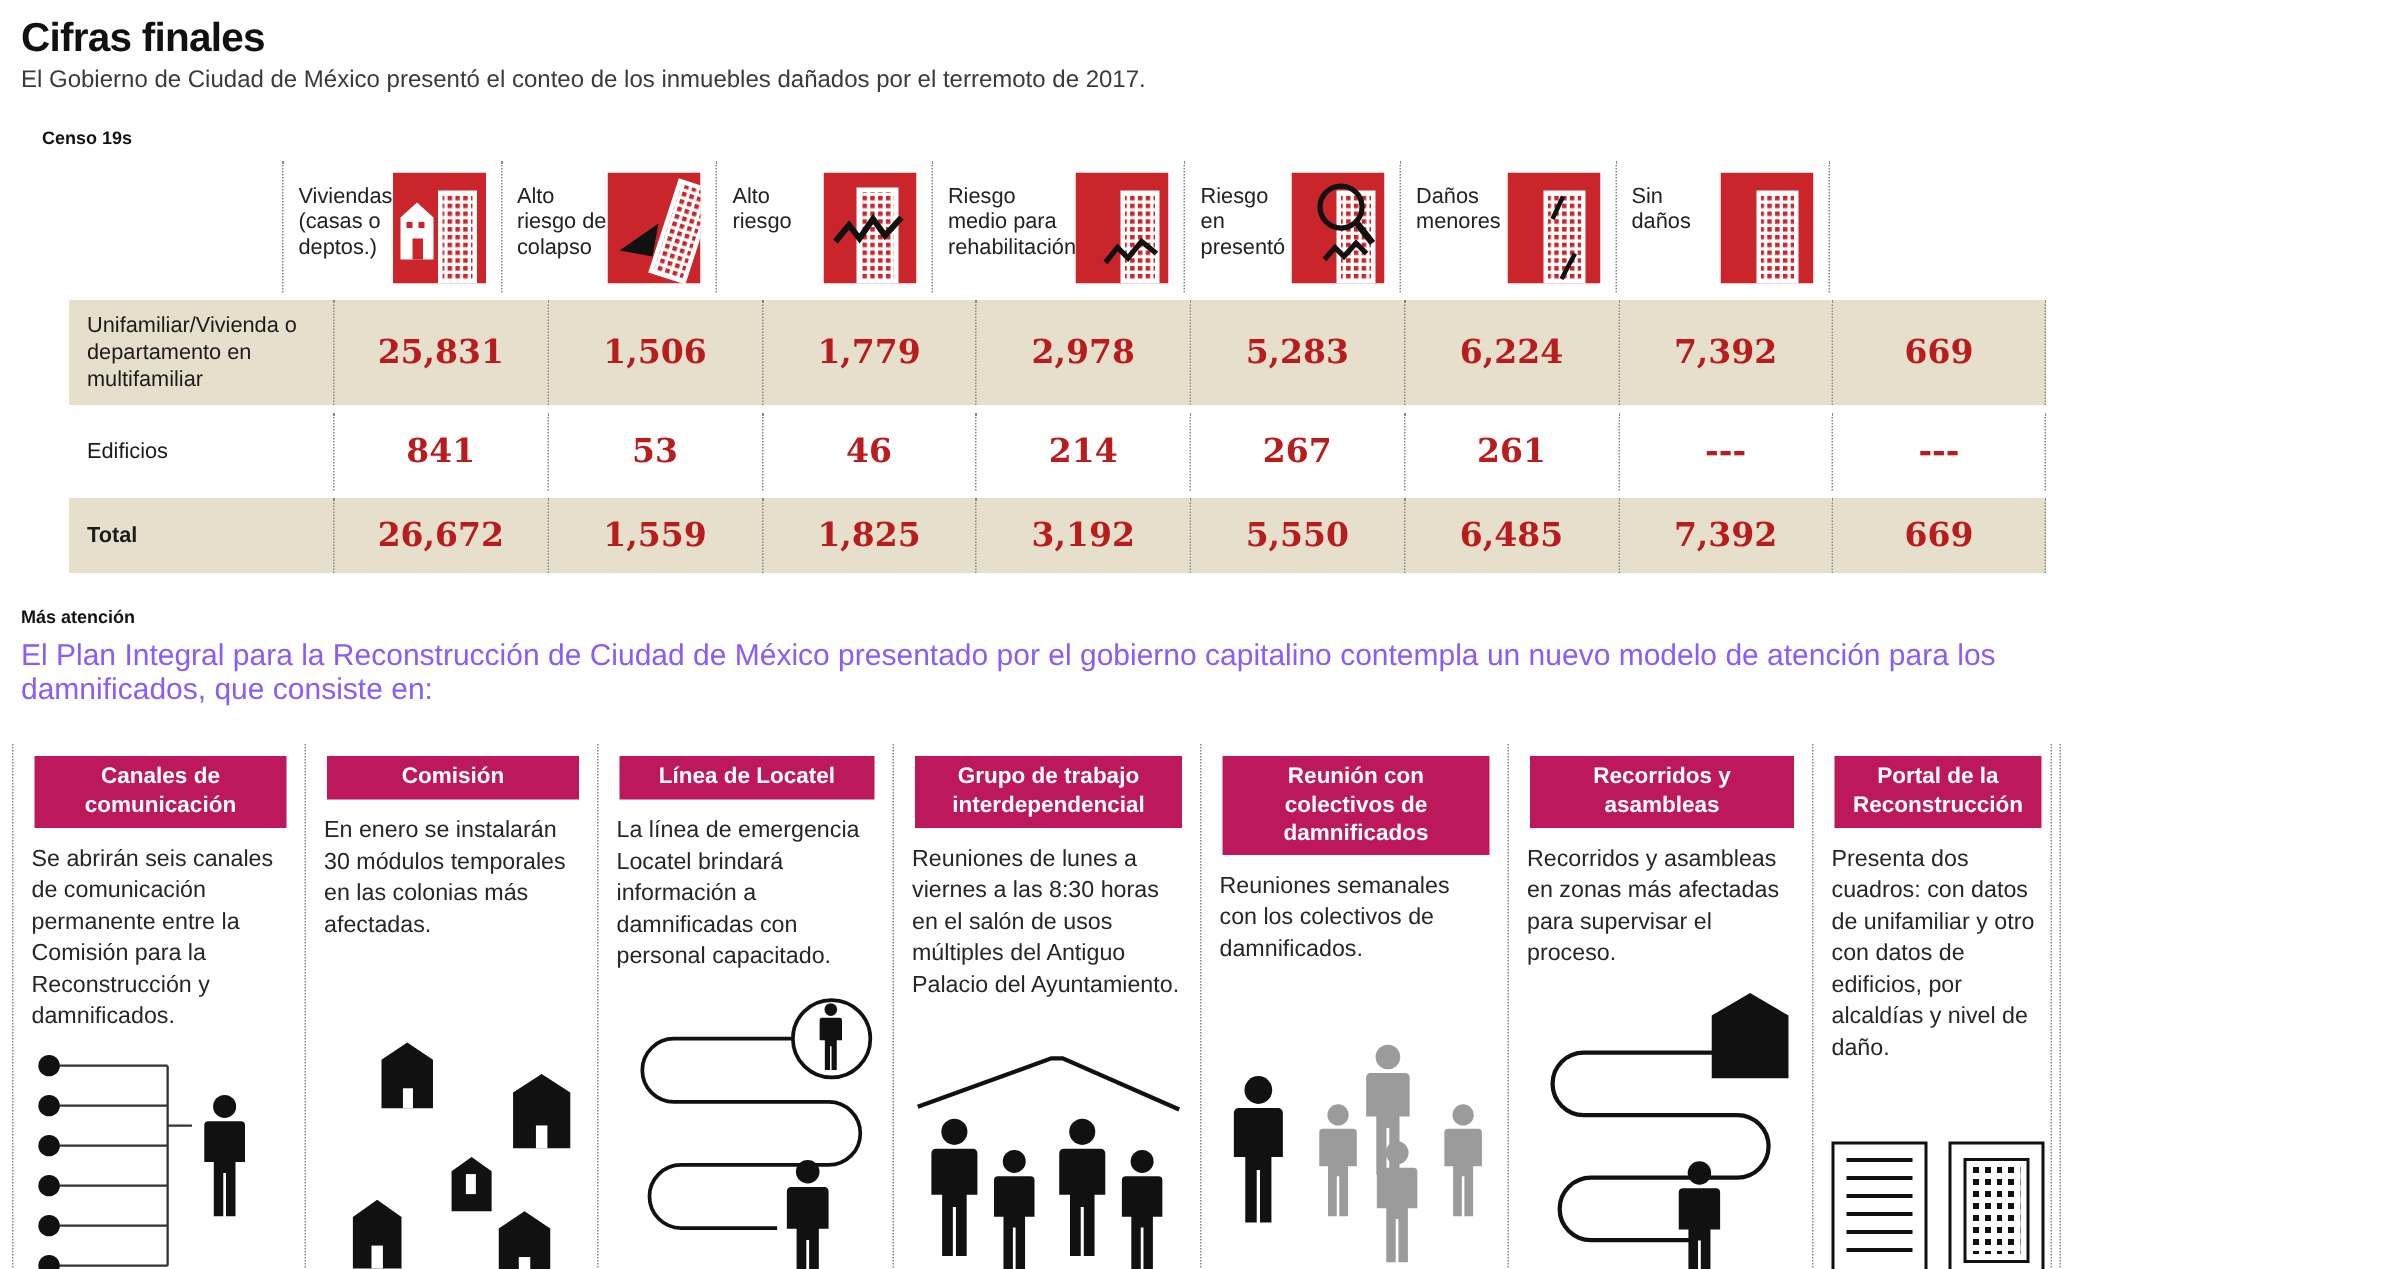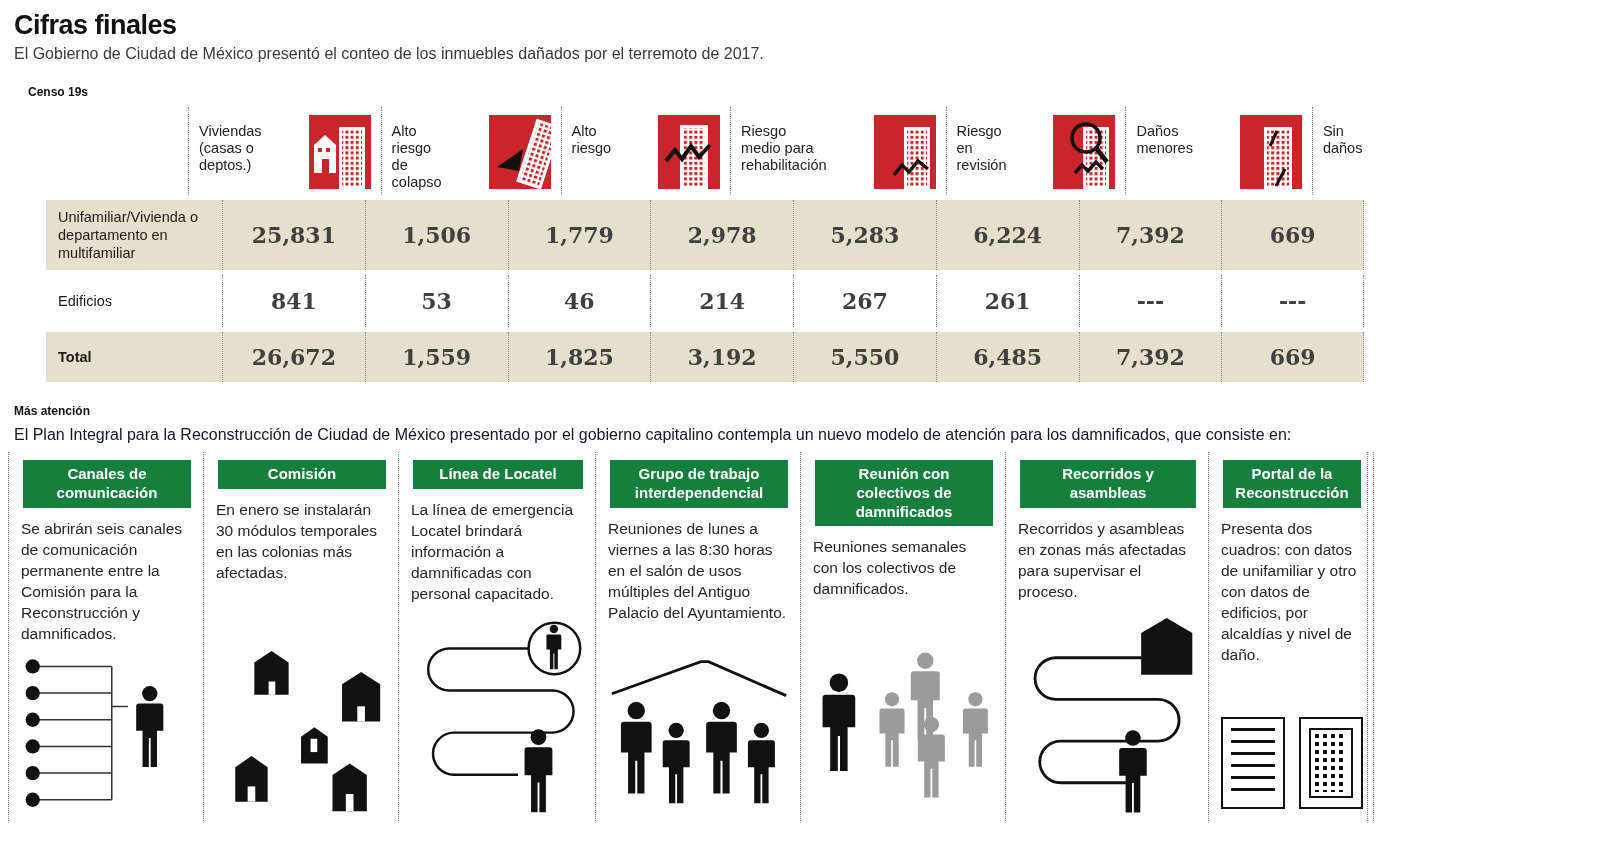--- a/index.html
+++ b/index.html
@@ -10,38 +10,38 @@
   
   .h1 { font-size:27px; font-weight:800; letter-spacing:-0.5px; margin:2px 0 4px 14px; color:#111; }
   .sub { font-size:16px; color:#3a3a3a; margin:0 0 13px 14px; }
   .h2 { font-size:12px; font-weight:800; margin:22px 0 8px 28px; color:#111; }
 
   
   .ctable { margin:0 12px 0 12px; }
   .crow { display:grid; grid-template-columns:176px repeat(8, 1fr); }
   .crow > div:nth-child(n+2){ border-left:1px dotted #888; }
   .crow > div:last-child{ border-right:1px dotted #888; }
-  .hcell { display:flex; align-items:flex-start; padding:8px 6px 6px 10px; height:88px;gap:47px; }
+  .hcell { display:flex; align-items:flex-start; padding:8px 6px 6px 10px; height:88px; }
   .hlabel { font-size:14.5px; line-height:1.18; color:#222; max-width:96px; padding-top:8px; }
   .cicon { margin-left:auto; width:62px; height:74px; flex-shrink:0; margin-right:4px; }
   .crow.data { margin-top:5px; align-items:stretch;padding-left:34px; }
   .beige > div { background:#e5dfcb; }
   .rlabel { font-size:14.5px; line-height:1.25; display:flex; align-items:center; padding:6px 8px 6px 12px; color:#1c1c1c; }
   .bold { font-weight:bold; }
-  .ncell { font-family:"DejaVu Serif", serif; font-weight:bold; font-size:22px; color:#404040;
+  .ncell { font-family:"DejaVu Serif", serif; font-weight:bold; font-size:22px; color:#b91c1c;
            display:flex; align-items:center; justify-content:center; }
   .r1 > div { min-height:70px; }
   .r2 > div { min-height:52px; }
   .r3 > div { min-height:50px; }
 
   
-  .intro { font-size:16px; color:#0f172a; margin:4px 0 8px 14px; }
+  .intro { font-size:20px; color:#8b5cf6; margin:4px 0 24px 14px; }
   .cards { display:grid; grid-template-columns:repeat(8,1fr); margin:0 8px; border-right:1px dotted #888; }
   .card { border-left:1px dotted #888; padding:8px 10px 6px 12px; display:flex; flex-direction:column; min-height:358px; }
-  .ctitle { background:#15803d; color:#fff; font-weight:bold; font-size:15px; line-height:1.25;
+  .ctitle { background:#be185d; color:#fff; font-weight:bold; font-size:15px; line-height:1.25;
             text-align:center; padding:5px 6px; margin:0 2px 10px 2px; }
   .cbody { font-size:15.5px; line-height:1.36; color:#262626; }
   .cart { margin-top:auto; display:flex; justify-content:center; padding-top:8px; }
   .cart svg { display:block; }
 
   
   .portal-art { display:flex; gap:14px; align-items:flex-end; margin-bottom:6px; }
   .pcard { width:64px; height:92px; border:2px solid #111; background:#fff; padding:9px 8px; }
   .pcard .lines { width:100%; height:100%;
       background-image:repeating-linear-gradient(to bottom, #111 0 3px, transparent 3px 12px); }
@@ -121,21 +121,21 @@
         <div class="cicon">
           <svg viewBox="0 0 62 74" width="62" height="74">
             <rect width="62" height="74" fill="#c9252b"></rect>
             <rect x="30" y="12" width="26" height="62" fill="#fff"></rect>
               <rect x="33" y="15" width="20" height="57" fill="url(#rwin)"></rect>
             <polyline points="20,60 28,50 35,57 44,46 54,54" fill="none" stroke="#111" stroke-width="3.5"></polyline>
           </svg>
         </div>
       </div>
       <div class="hcell">
-        <div class="hlabel">Riesgo en revisión</div>
+        <div class="hlabel">Riesgo en presentó</div>
         <div class="cicon">
           <svg viewBox="0 0 62 74" width="62" height="74">
             <rect width="62" height="74" fill="#c9252b"></rect>
             <rect x="30" y="12" width="26" height="62" fill="#fff"></rect>
               <rect x="33" y="15" width="20" height="57" fill="url(#rwin)"></rect>
             <polyline points="22,58 29,50 35,56 43,47 50,54" fill="none" stroke="#111" stroke-width="3.5"></polyline>
             <circle cx="33" cy="23" r="14" fill="none" stroke="#111" stroke-width="3.5"></circle>
             <line x1="43" y1="33" x2="54" y2="47" stroke="#111" stroke-width="4.5"></line>
           </svg>
         </div>

